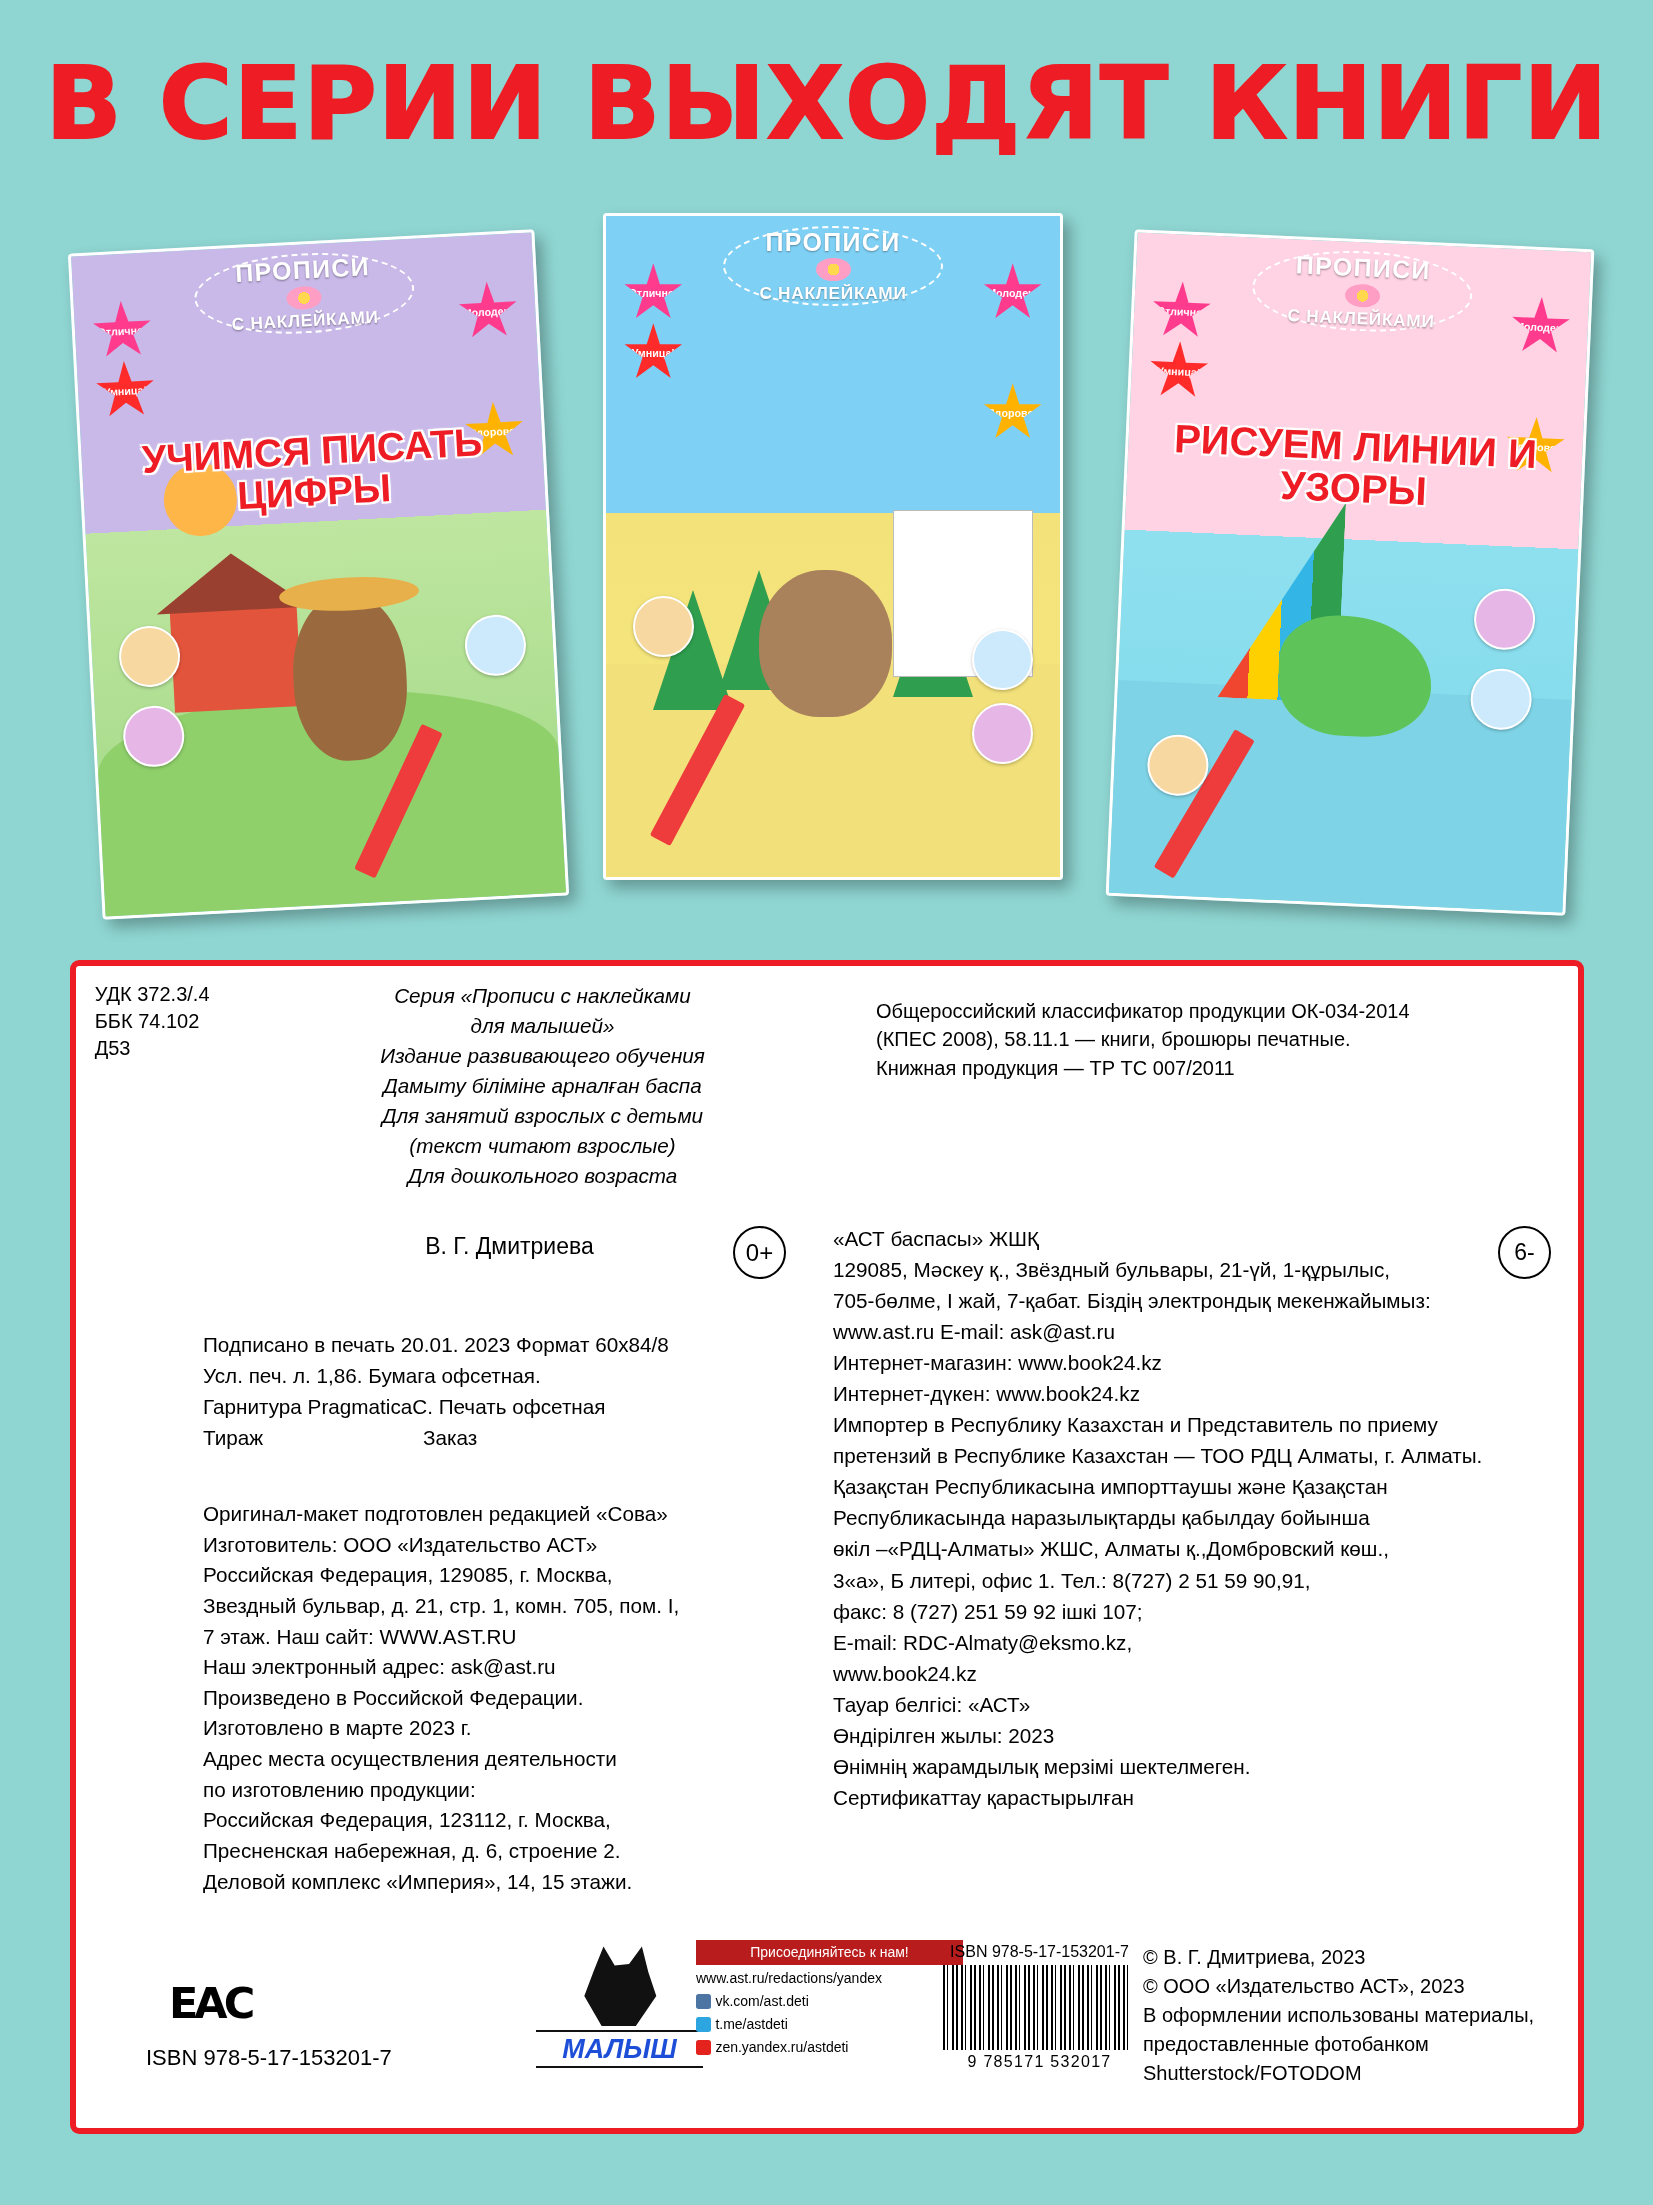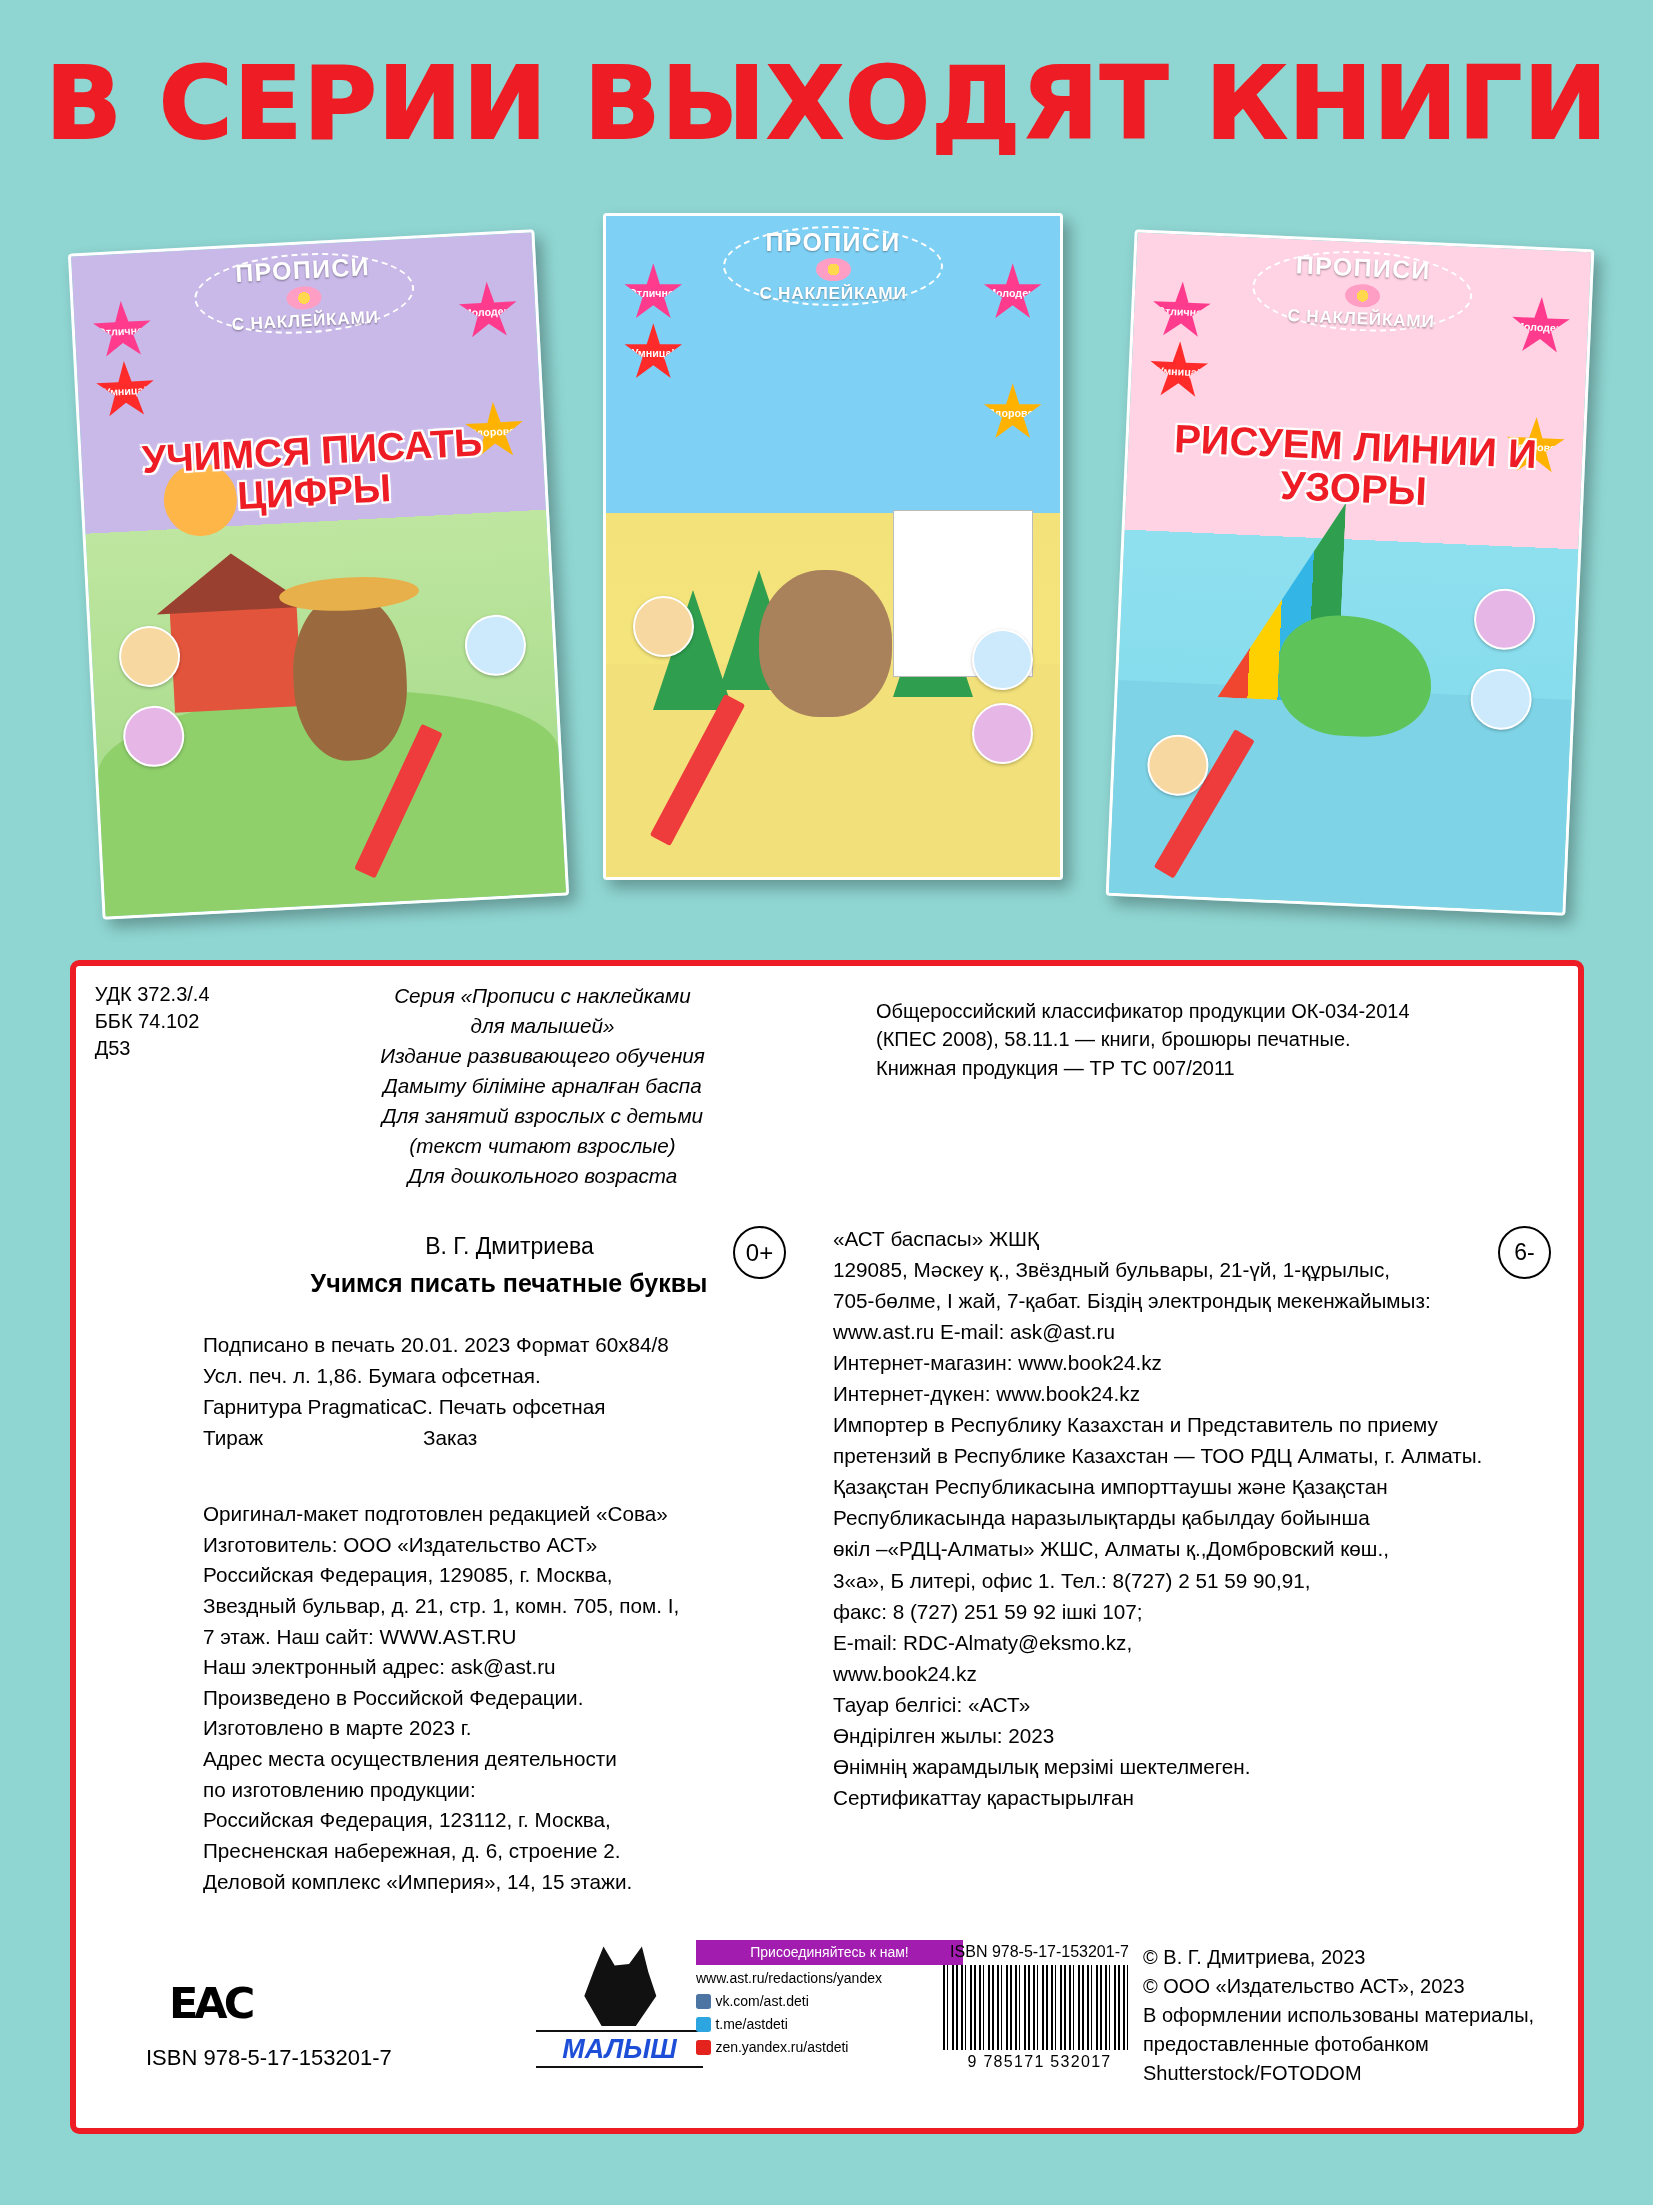--- a/index.html
+++ b/index.html
@@ -202,21 +202,21 @@
   }
   .malysh .word {
     font-size: 27px; font-weight: bold; font-style: italic; color:#1d4ed8;
     border-top: 2px solid #111; border-bottom: 2px solid #111; padding: 1.3px 0;
   }
   .join-block {
     position:absolute; left: 620px; bottom: 70px; width: 267px;
     font-size: 14px; line-height: 1.5; color:#000;
   }
   .join-head {
-    background:#a21caf; color:#fff; text-align:center; font-size:14px; padding:2px 0; margin-bottom:2.7px;
+    background:#b91c1c; color:#fff; text-align:center; font-size:14px; padding:2px 0; margin-bottom:2.7px;
   }
   .join-row { display:flex; align-items:center; gap:4.7px; margin-top:2px; }
   .sq { width: 14.7px; height: 14.7px; border-radius:2.7px; display:inline-block; }
   .sq.vk { background:#4c75a3; }
   .sq.tg { background:#2ca5e0; }
   .sq.zn { background:#e4231f; }
 
   .barcode-wrap {
     position:absolute; left: 867px; bottom: 57px; width: 193px; text-align:center;
   }
@@ -343,21 +343,20 @@
 Дамыту  біліміне  арналған  баспа
 Для  занятий  взрослых  с  детьми
 (текст  читают  взрослые)
 Для  дошкольного  возраста</div>
 
     <div class="okp" style="white-space:pre-line">Общероссийский классификатор продукции ОК-034-2014
 (КПЕС 2008), 58.11.1 — книги, брошюры печатные.
 Книжная продукция — ТР ТС 007/2011</div>
 
     <div class="author">В. Г. Дмитриева</div>
-    <div class="book-title">Учимся писать печатные буквы</div>
     <div class="age-mark">0+</div>
     <div class="age-mark-kz">6-</div>
 
     <div class="print-info">
       <div style="white-space:pre-line">Подписано в печать 20.01. 2023   Формат 60x84/8
 Усл. печ. л. 1,86. Бумага офсетная.
 Гарнитура PragmaticaC. Печать офсетная</div>
       <div class="row2">
         <span>Тираж</span>
         <span>Заказ</span>

